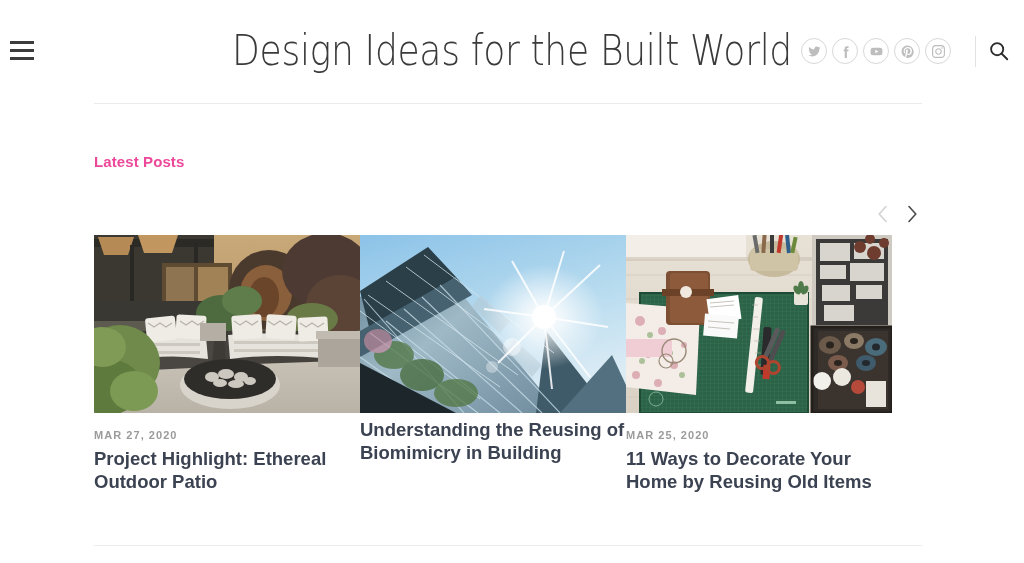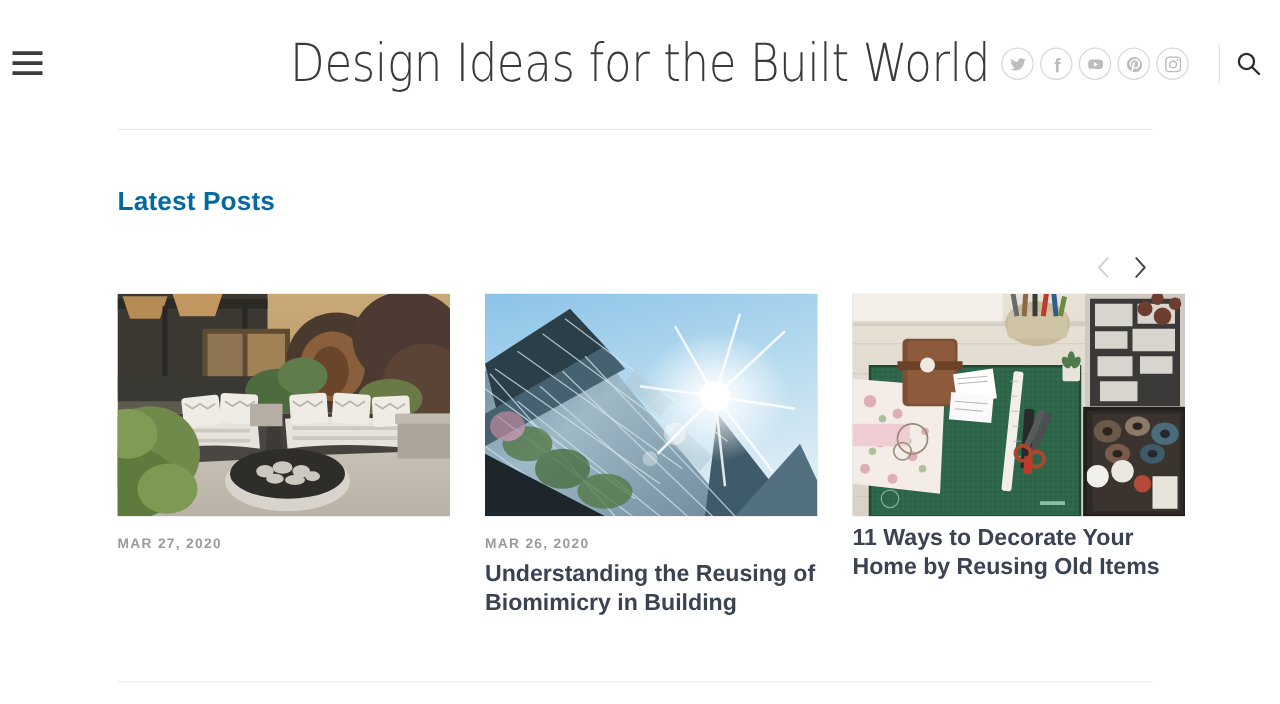--- a/index.html
+++ b/index.html
@@ -115,23 +115,23 @@
     width: 828px;
     height: 1px;
     background: #ebebeb;
   }
 
   
   .section-heading {
     position: absolute;
     left: 94px;
     top: 149px;
-    font-size: 21px;
+    font-size: 15px;
     font-weight: bold;
-    color: #0369a1;
+    color: #ec4899;
     letter-spacing: 0.1px;
     line-height: 26px;
   }
 
   .carousel-nav {
     position: absolute;
     right: 102px;
     top: 203px;
     display: flex;
     align-items: center;
@@ -150,21 +150,21 @@
   .carousel-arrow.prev svg path { stroke: #d2d2d2; }
   .carousel-arrow.next svg path { stroke: #4a4a4a; }
 
   
   .cards {
     position: absolute;
     left: 94px;
     top: 235px;
     width: 828px;
     display: flex;
-    gap: 28px;
+    gap: 0;
   }
   .card {
     width: 266px;
     flex: 0 0 266px;
   }
   .card-thumb {
     width: 266px;
     height: 178px;
     overflow: hidden;
     position: relative;
@@ -351,20 +351,21 @@
             <ellipse cx="142" cy="149" rx="8" ry="4"></ellipse>
             <ellipse cx="156" cy="146" rx="6" ry="4"></ellipse>
           </g>
           <ellipse cx="26" cy="128" rx="40" ry="38" fill="#6f8a4a"></ellipse>
           <ellipse cx="14" cy="152" rx="34" ry="28" fill="#5e7a3d"></ellipse>
           <ellipse cx="40" cy="156" rx="24" ry="20" fill="#7d9a54"></ellipse>
           <ellipse cx="8" cy="112" rx="24" ry="20" fill="#7f9b55"></ellipse>
         </svg>
       </div>
       <div class="card-date">MAR 27, 2020</div>
+      <div class="card-title">Project Highlight: Ethereal Outdoor Patio</div>
     </div>
 
     <div class="card">
       <div class="card-thumb">
         <svg class="thumb-svg" viewBox="0 0 266 178" preserveAspectRatio="none">
           <defs>
             <linearGradient id="p2sky" x1="0" y1="0" x2="0.4" y2="1">
               <stop offset="0" stop-color="#8cc3e8"></stop>
                 <stop offset="0.6" stop-color="#b9dcef"></stop>
                 <stop offset="1" stop-color="#dcecf5"></stop>
@@ -423,21 +424,20 @@
             <line x1="184" y1="82" x2="138" y2="128"></line>
             <line x1="184" y1="82" x2="230" y2="142"></line>
             <line x1="184" y1="82" x2="124" y2="74"></line>
             <line x1="184" y1="82" x2="204" y2="16"></line>
             <line x1="184" y1="82" x2="192" y2="154"></line>
           </g>
           <circle cx="152" cy="112" r="9" fill="#ffffff" opacity="0.45"></circle>
           <circle cx="132" cy="132" r="6" fill="#ffffff" opacity="0.35"></circle>
         </svg>
       </div>
-      <div class="card-date">MAR 26, 2020</div>
       <div class="card-title">Understanding the Reusing of Biomimicry in Building</div>
     </div>
 
     <div class="card">
       <div class="card-thumb">
         <svg class="thumb-svg" viewBox="0 0 266 178" preserveAspectRatio="none">
           <defs>
             <linearGradient id="p3desk" x1="0" y1="0" x2="0" y2="1">
               <stop offset="0" stop-color="#e8e1d6"></stop>
                 <stop offset="1" stop-color="#d9d1c4"></stop>
@@ -557,20 +557,21 @@
             <ellipse cx="240" cy="128" rx="10" ry="8" fill="#3e5a6b"></ellipse>
             <ellipse cx="240" cy="128" rx="4" ry="3" fill="#22282c"></ellipse>
           </g>
           <circle cx="196" cy="146" r="9" fill="#f2f0ea"></circle>
           <circle cx="216" cy="142" r="9" fill="#ebe8e0"></circle>
           <circle cx="232" cy="152" r="7" fill="#b54a3a"></circle>
           <rect x="240" y="146" width="20" height="26" fill="#e8e4dc"></rect>
           <rect x="186" y="92" width="80" height="86" fill="none" stroke="#241f1b" stroke-width="3"></rect>
         </svg>
       </div>
+      <div class="card-date">MAR 25, 2020</div>
       <div class="card-title">11 Ways to Decorate Your Home by Reusing Old Items</div>
     </div>
 
   </div>
 
   <div class="footer-rule"></div>
 
 </div>
 
 </body></html>

